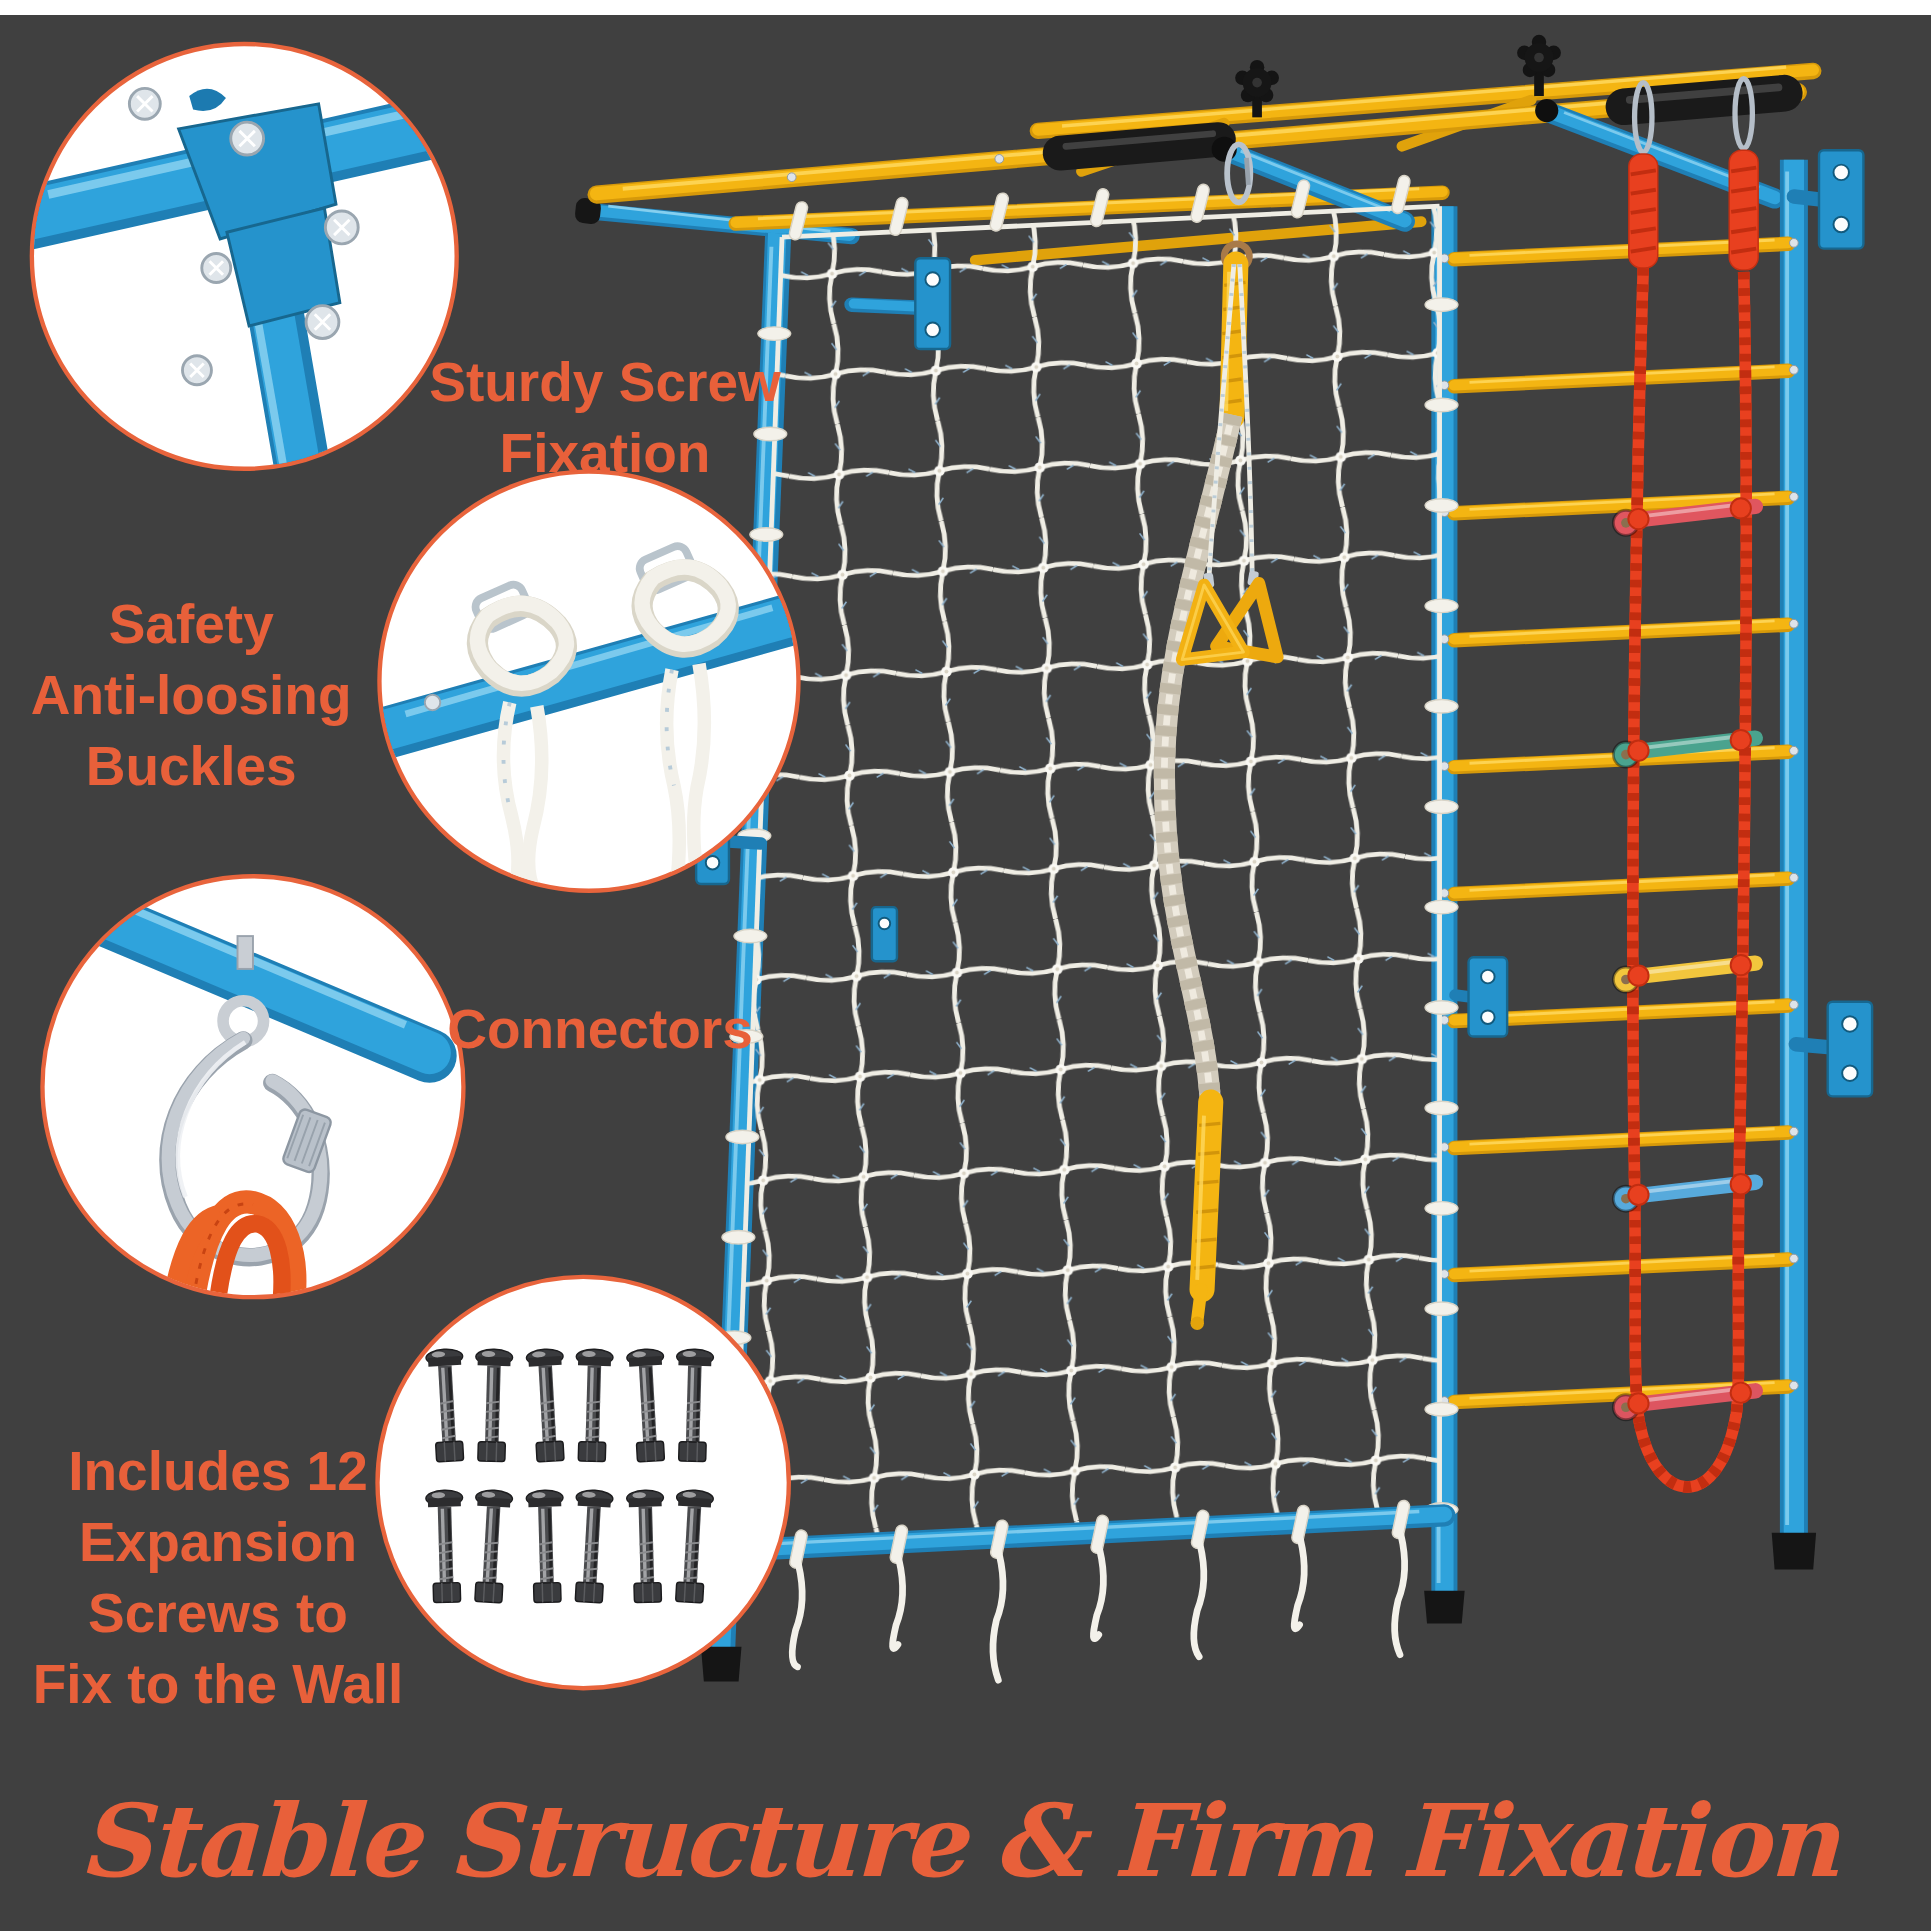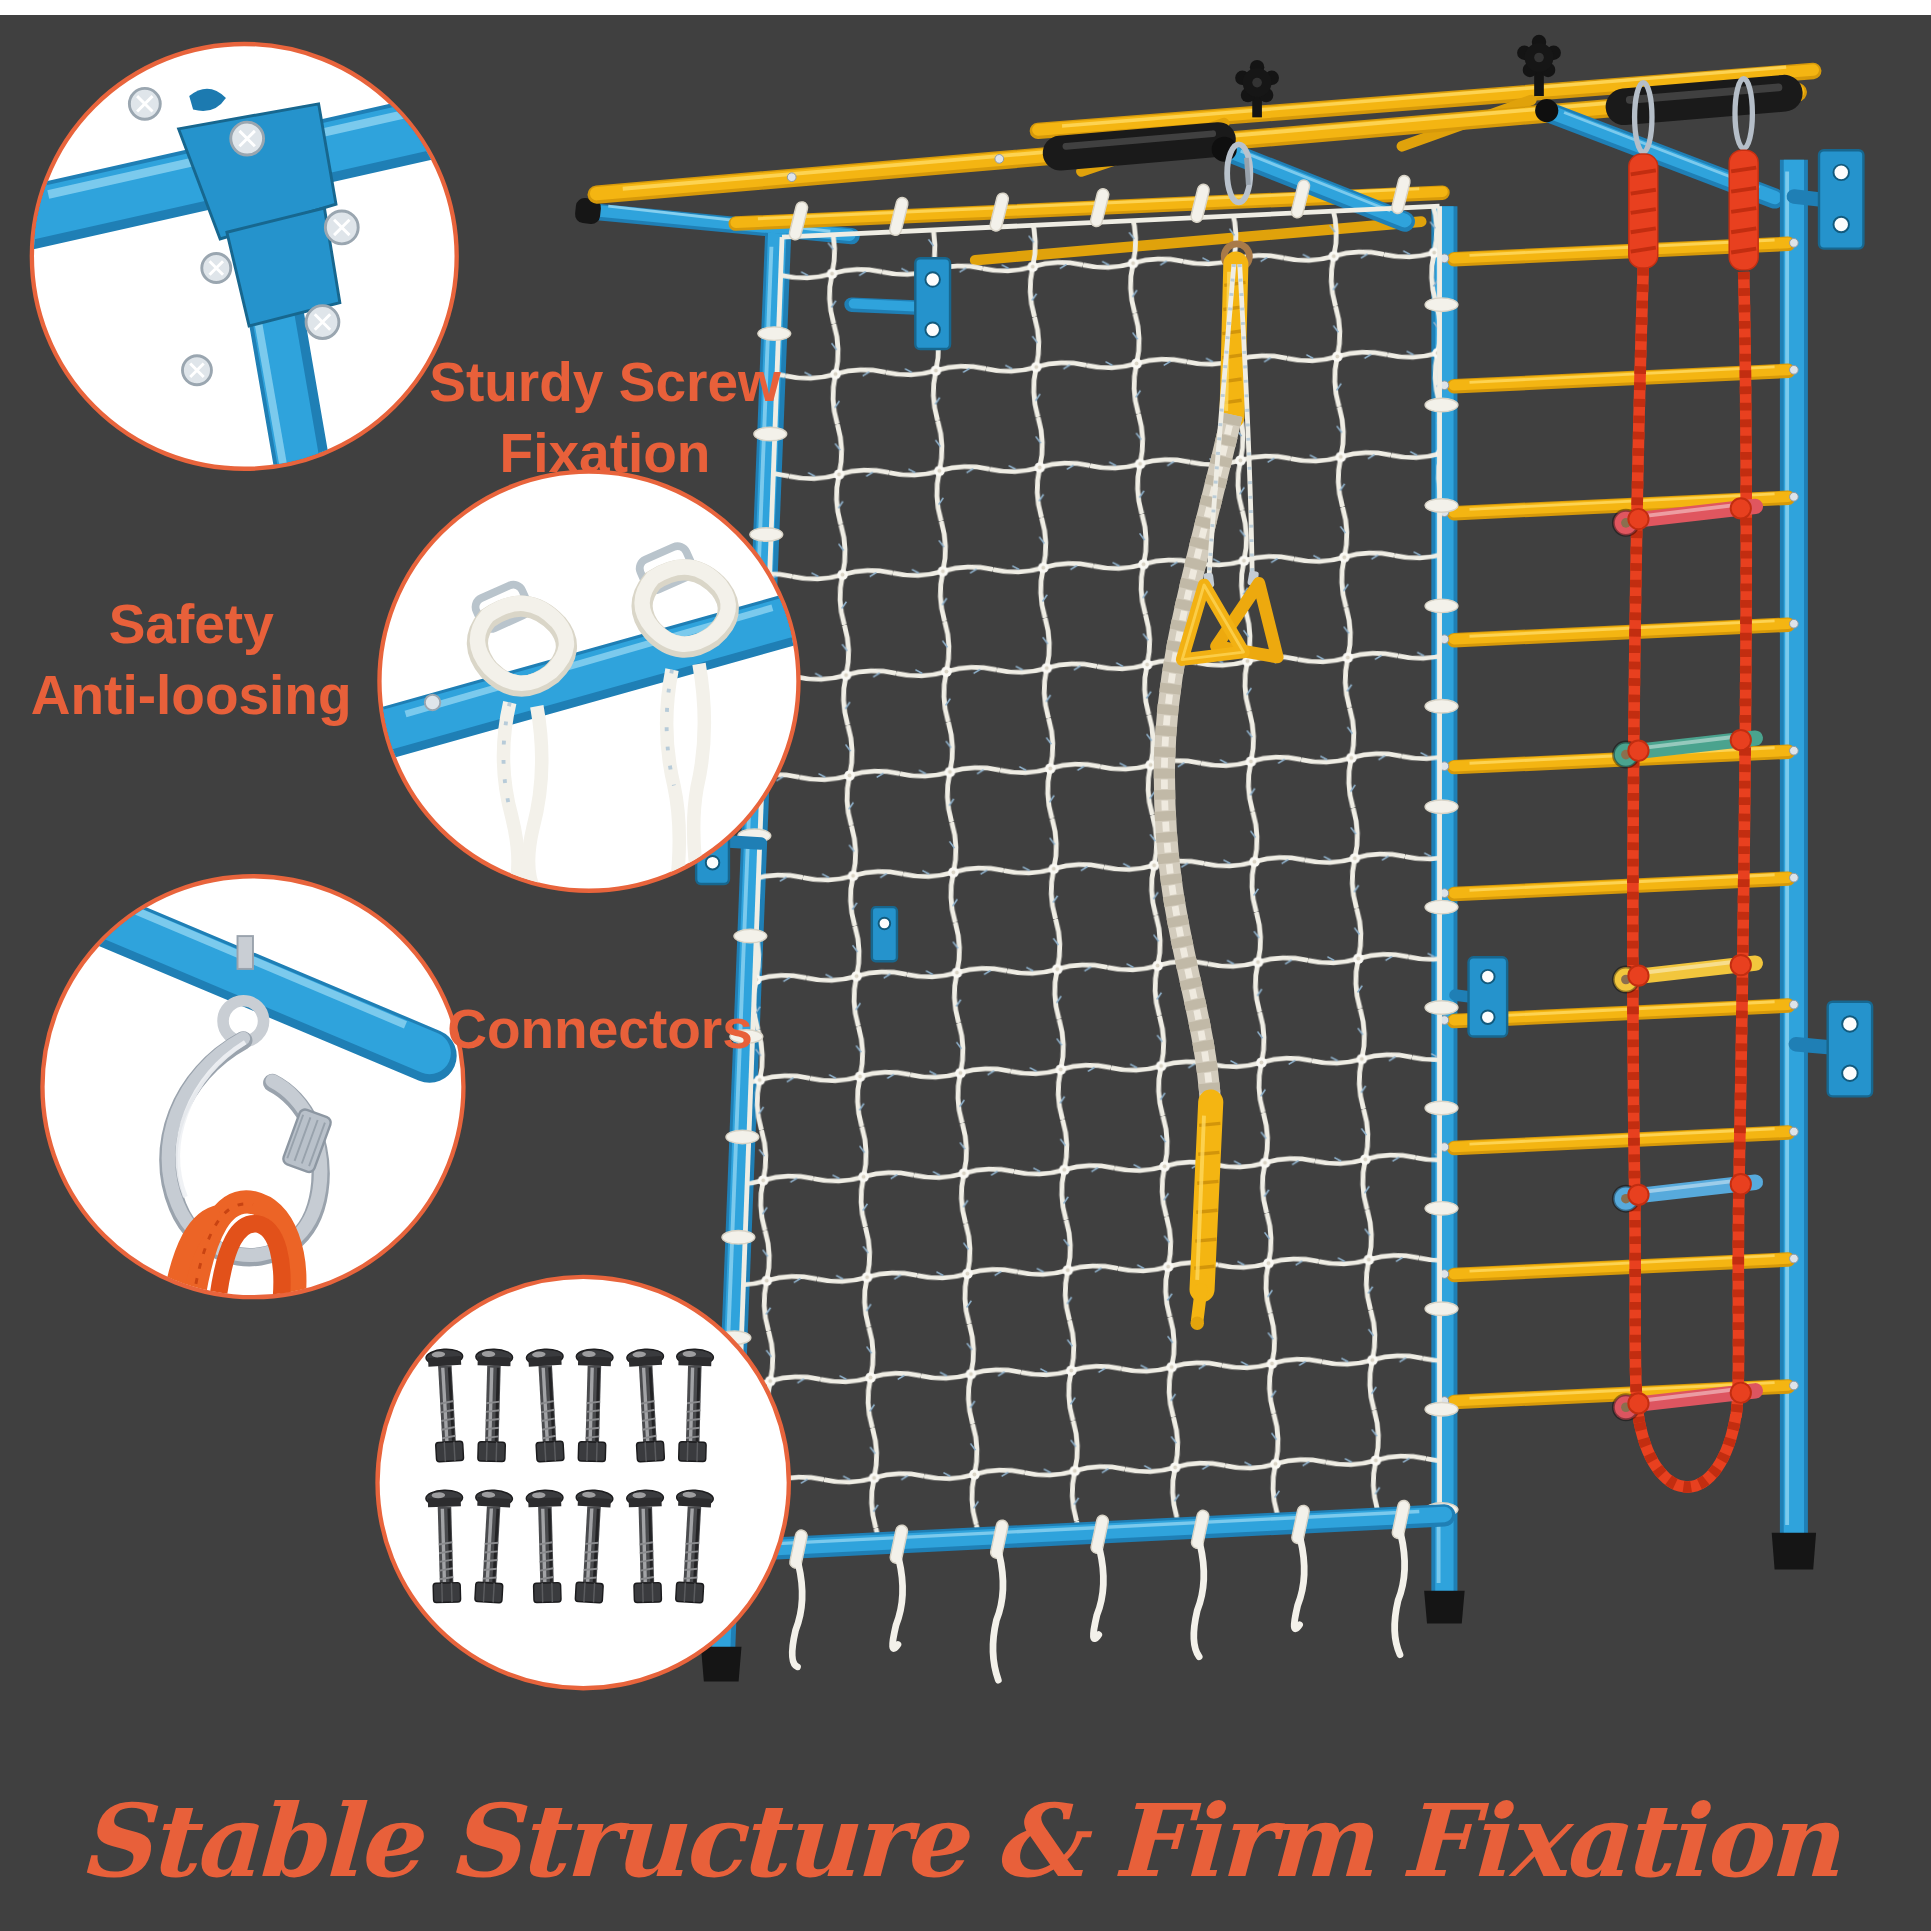--- a/index.html
+++ b/index.html
@@ -617,20 +617,27 @@
   </g>
 </svg>
 
 <div class="callout-label" style="left:354px;top:332px;width:502px">
   <div>Sturdy Screw</div>
   <div>Fixation</div>
 </div>
 <div class="callout-label" style="left:7.7px;top:574px;width:367px">
   <div>Safety</div>
   <div>Anti-loosing</div>
+  <div>Buckles</div>
 </div>
 <div class="callout-label" style="left:378px;top:979px;width:444px">
   <div>Connectors</div>
 </div>
+<div class="callout-label" style="left:0px;top:1421px;width:436px">
+  <div>Includes 12</div>
+  <div>Expansion</div>
+  <div>Screws to</div>
+  <div>Fix to the Wall</div>
+</div>
 <div class="headline">Stable Structure &amp; Firm Fixation</div>
 
 </div>
 
 
 </body></html>

